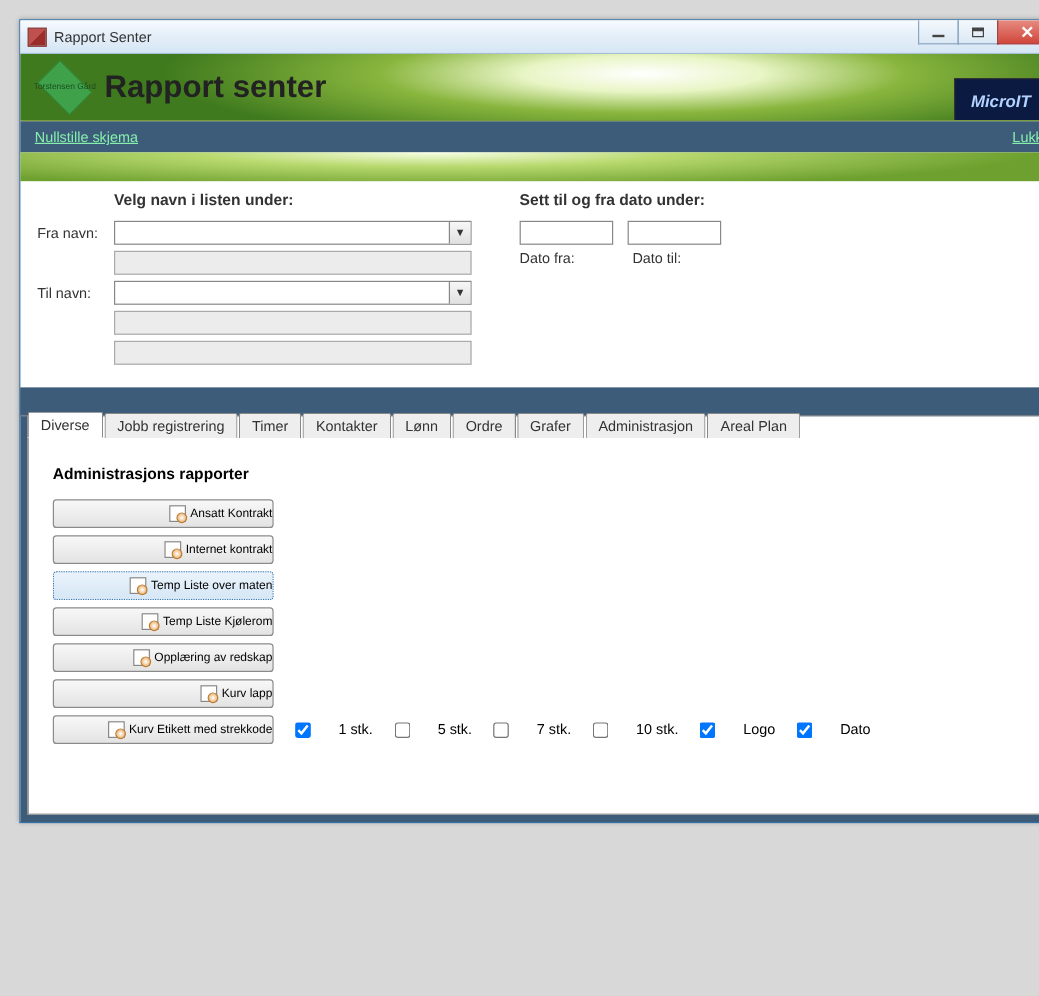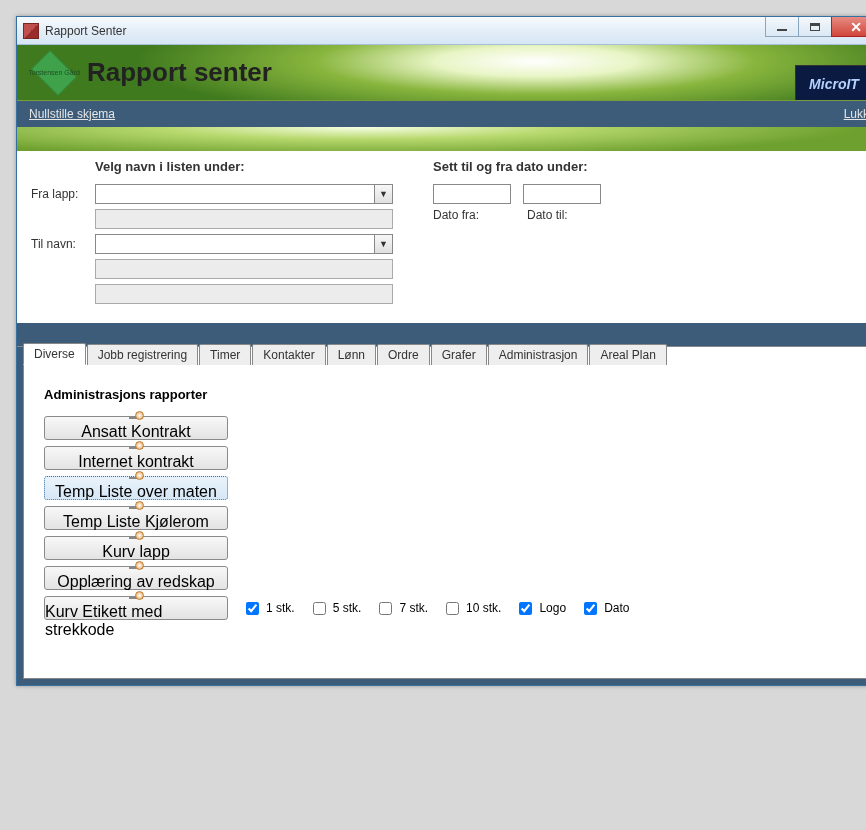--- a/index.html
+++ b/index.html
@@ -62,21 +62,21 @@
     position:absolute;right:8px;top:20px;width:78px;height:38px;
     background:#0a1a40;border:1px solid #333;display:flex;align-items:center;justify-content:center;
     color:#b4d2ff;font-style:italic;font-size:14px;font-weight:bold;
   }
 
   
   .toolbar {
     height:26px;background:#3c5c7a;color:white;display:flex;align-items:center;
     padding:0 12px;justify-content:space-between;font-size:12px;
   }
-  .toolbar a{color:#e5e5e5;text-decoration:underline;cursor:pointer;}
+  .toolbar a{color:#86efac;text-decoration:underline;cursor:pointer;}
 
   
   .wave {
     height:24px;background:
       radial-gradient(ellipse 500px 30px at 40% 0%, #f8ffe6 0%, #b8d96e 40%, #6da02e 100%);
   }
 
   
   .form-area {
     padding:8px 14px 14px 14px;font-size:12px;color:#333;
@@ -117,37 +117,37 @@
   }
   .tab.active{background:white;border-bottom:1px solid white;}
 
   
   .tab-content{
     background:white;border:1px solid #888;border-top:none;margin:0 6px 6px 6px;
     flex:1;padding:40px 20px 20px 20px;font-size:12px;
   }
   .tab-content h3{font-size:13px;margin:0 0 14px 0;}
   .report-btn{
-    display:flex;align-items:center;justify-content:space-between;gap:4px;
+    display:flex;align-items:center;justify-content:flex-end;gap:4px;
     width:184px;height:24px;margin-bottom:6px;
-    border:1px solid #8a8a8a;border-radius:3px;font-size:16px;
-    background:linear-gradient(#f8f8f8,#e3e3e3);cursor:pointer;flex-direction:column;
+    border:1px solid #8a8a8a;border-radius:3px;font-size:10px;
+    background:linear-gradient(#f8f8f8,#e3e3e3);cursor:pointer;
   }
   .report-btn.selected{
     border:1px dotted #3a76b0;background:linear-gradient(#eaf3fb,#d6e7f6);
   }
   .report-btn .ic{
     width:14px;height:14px;background:white;border:1px solid #888;position:relative;
   }
   .report-btn .ic::after{
     content:"";position:absolute;width:7px;height:7px;border:1px solid #c07b2e;border-radius:50%;
     right:-2px;bottom:-2px;background:radial-gradient(#fff,#e0a050);
   }
   .check-row{display:flex;align-items:center;gap:14px;margin-top:4px;}
-  .chk{display:inline-flex;align-items:center;gap:4px;justify-content:space-between;}
+  .chk{display:inline-flex;align-items:center;gap:20px;justify-content:space-between;}
   .chk input{width:13px;height:13px;}
 
   .outer-blue{flex:1;display:flex;flex-direction:column;background:#3c5c7a;}
 </style>
 </head>
 <body>
 
 <div class="window">
 
   <div class="titlebar">
@@ -179,21 +179,21 @@
     <a>Lukk</a>
   </div>
 
   <div class="wave"></div>
 
   <div class="form-area">
     <div class="form-cols">
       <div class="form-left">
         <div class="section-title">Velg navn i listen under:</div>
         <div class="row">
-          <span class="lbl">Fra lapp:</span>
+          <span class="lbl">Fra navn:</span>
           <div class="combo">
               <div class="arrow">▼</div>
             </div>
         </div>
         <div class="row">
             <span class="lbl"></span>
             <div class="textbox"></div>
           </div>
         <div class="row">
           <span class="lbl">Til navn:</span>
@@ -251,25 +251,25 @@
           <div class="report-btn selected">
             <span class="ic"></span>
             <span>Temp Liste over maten</span>
           </div>
           <div class="report-btn">
             <span class="ic"></span>
             <span>Temp Liste Kjølerom</span>
           </div>
           <div class="report-btn">
             <span class="ic"></span>
+            <span>Opplæring av redskap</span>
+          </div>
+          <div class="report-btn">
+            <span class="ic"></span>
             <span>Kurv lapp</span>
-          </div>
-          <div class="report-btn">
-            <span class="ic"></span>
-            <span>Opplæring av redskap</span>
           </div>
           <div class="check-row">
             <div class="report-btn" style="margin-bottom: 0px;">
               <span class="ic"></span>
               <span>Kurv Etikett med strekkode</span>
             </div>
             <label class="chk">
               <input type="checkbox" checked="" style="">
               <span>1 stk.</span>
             </label>

